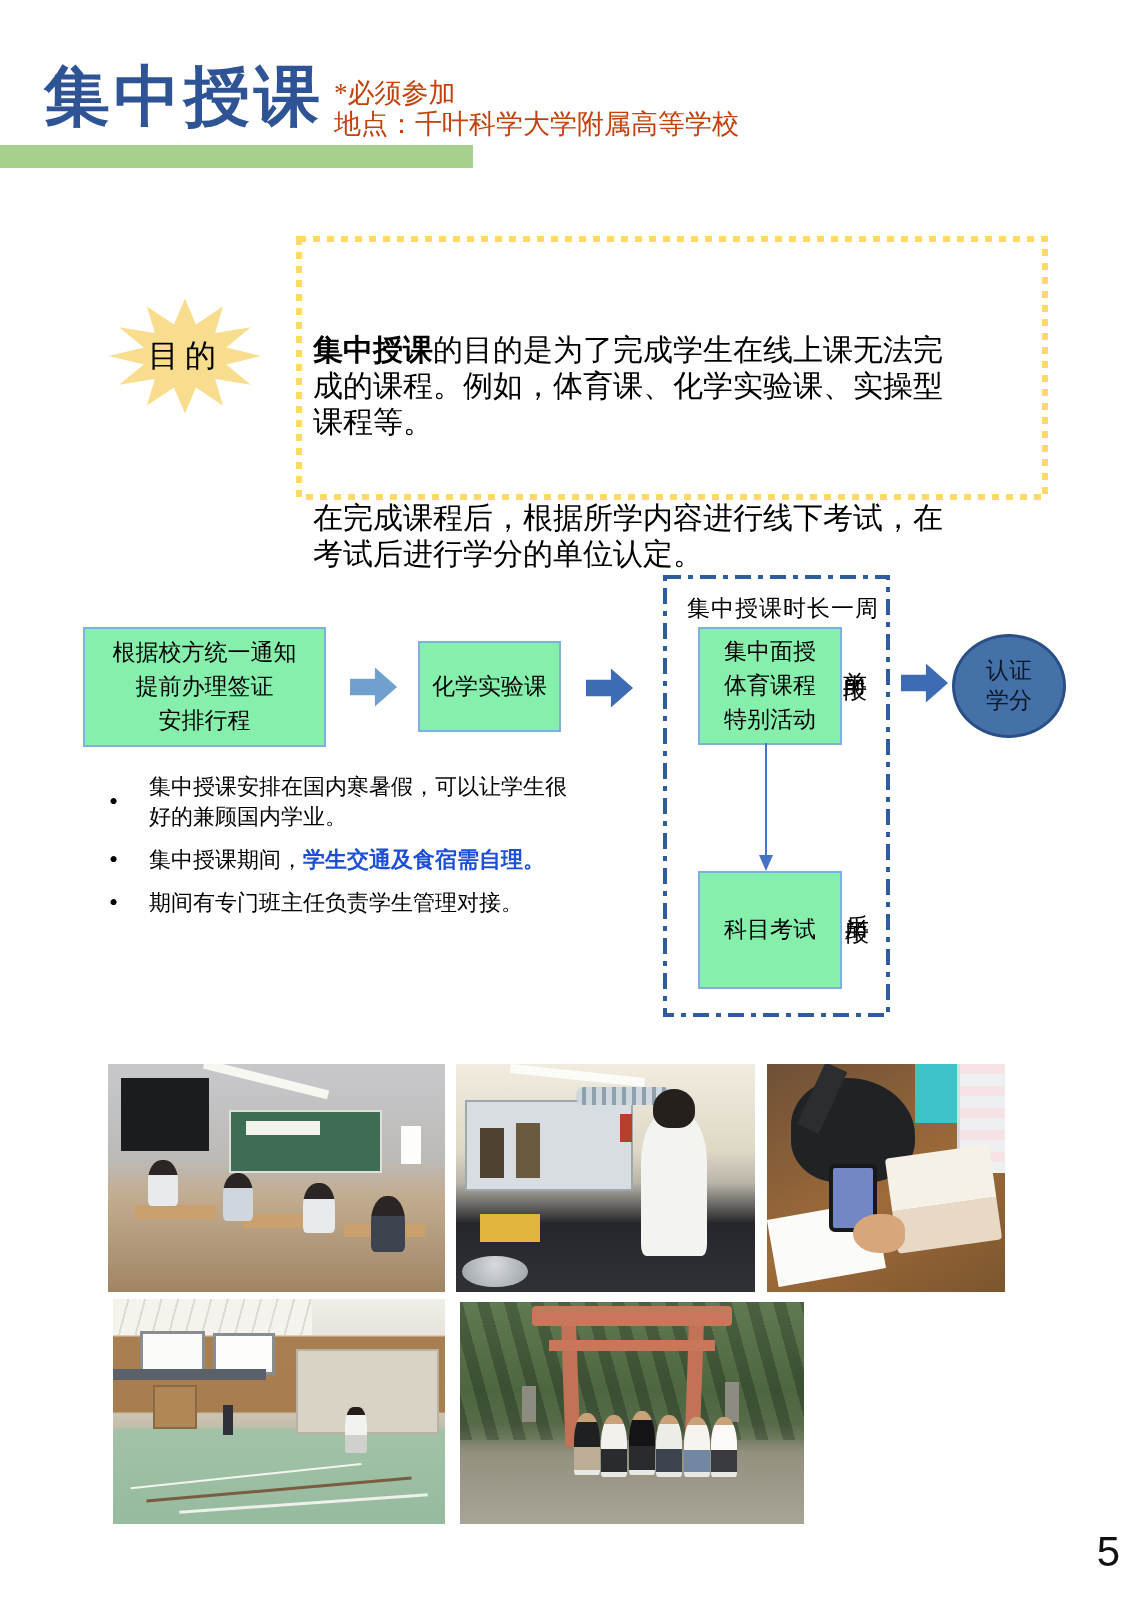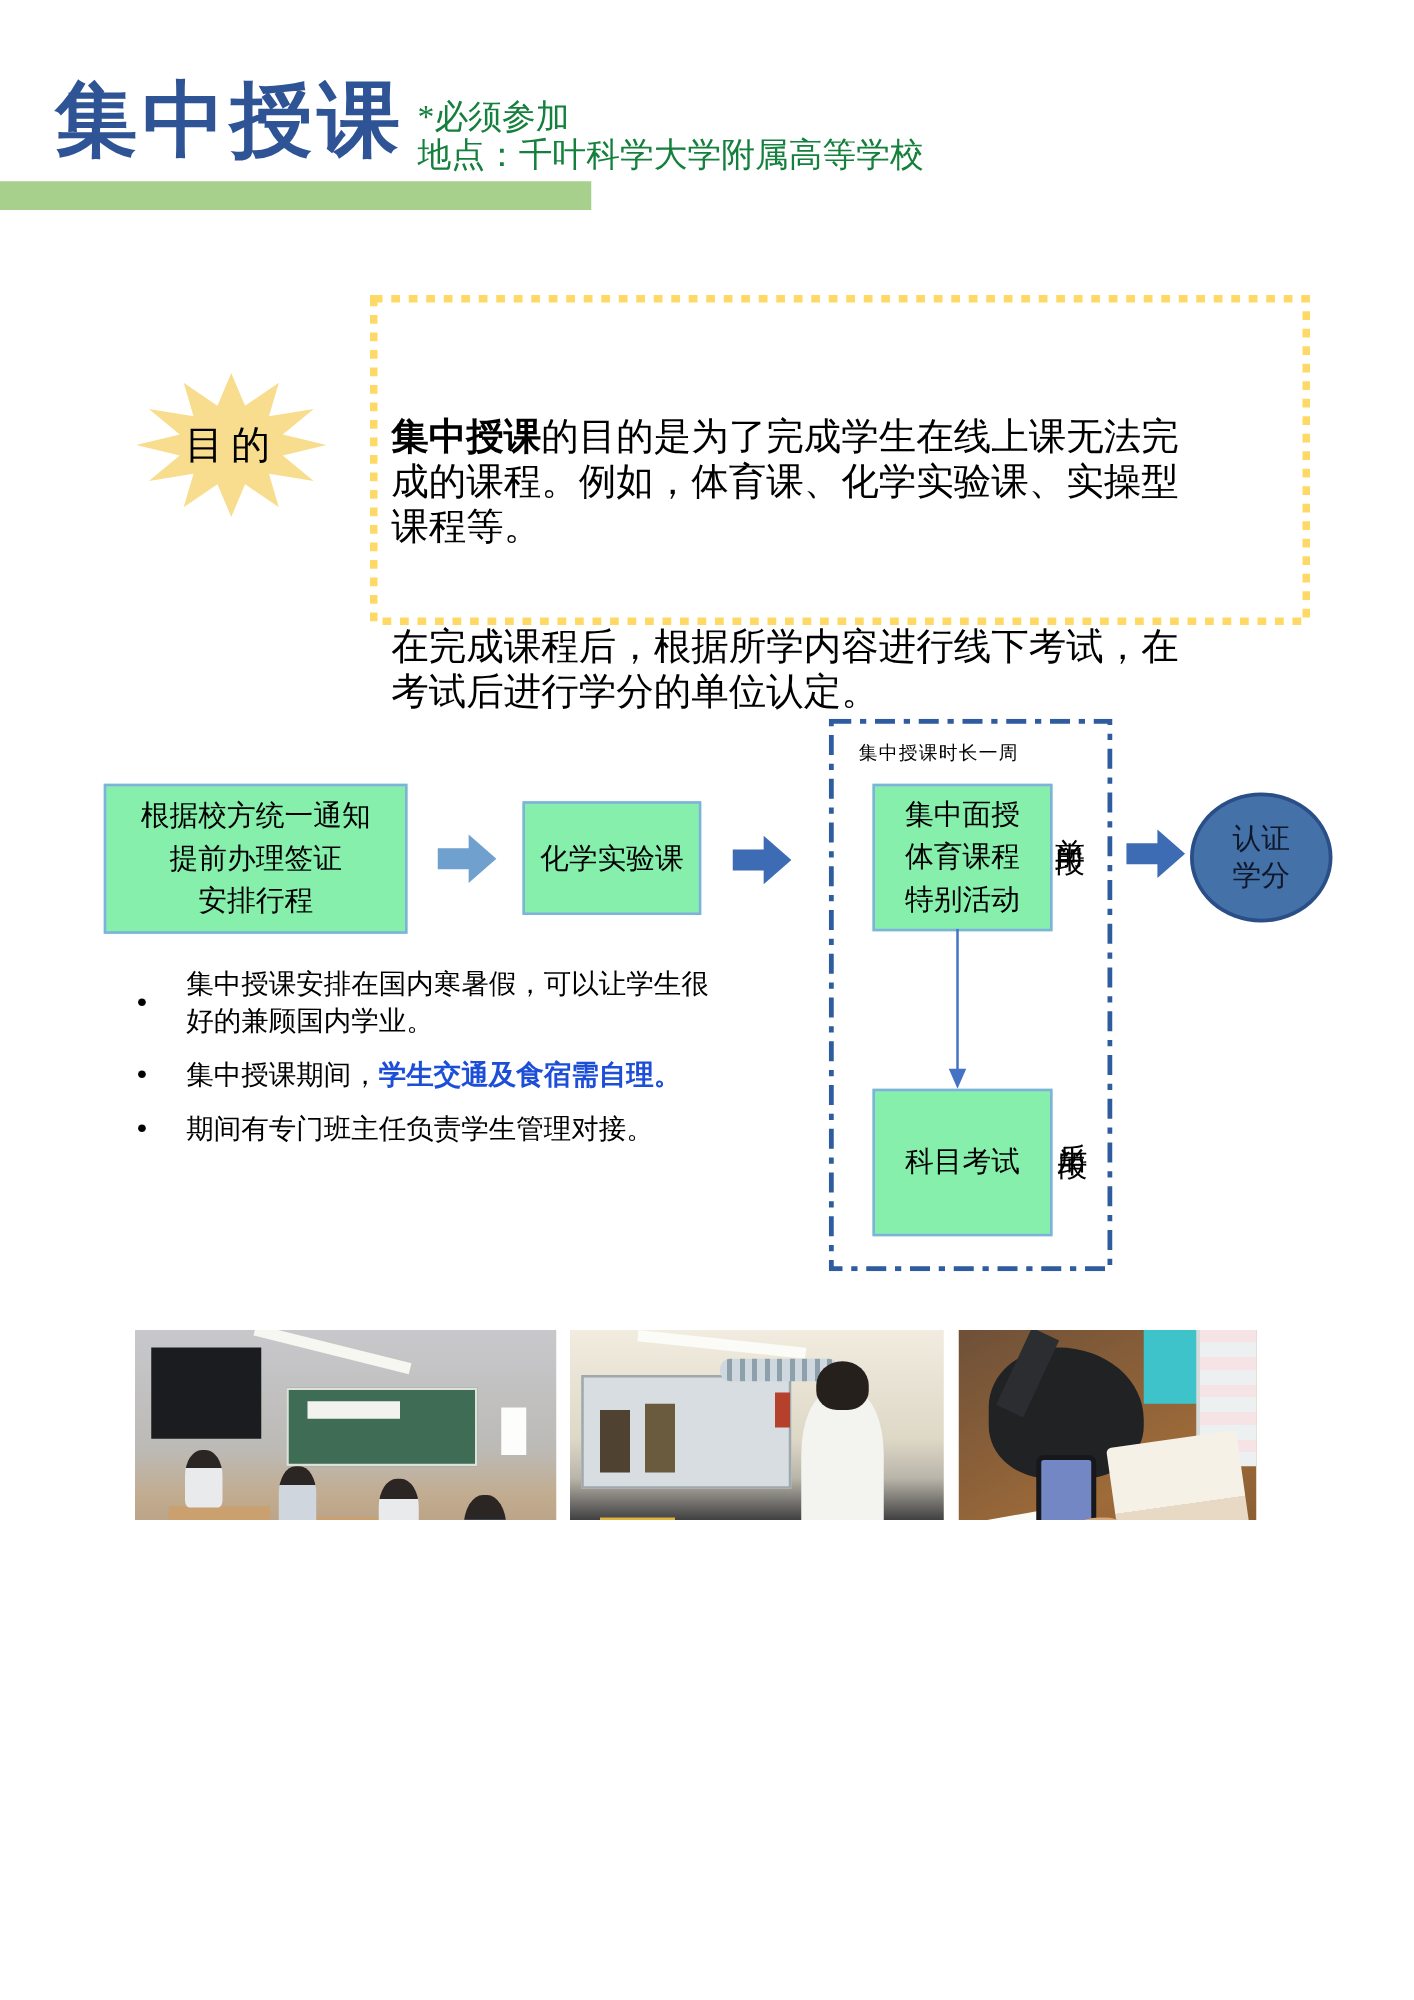--- a/index.html
+++ b/index.html
@@ -1,41 +1,41 @@
 <!DOCTYPE html>
 <html><head>
 <meta charset="utf-8">
 <style>
   html,body{margin:0;padding:0;background:#ffffff;}
-  .page{position:relative;width:1131px;height:1216px;background:#ffffff;overflow:hidden;
+  .page{position:relative;width:1131px;height:1600px;background:#ffffff;overflow:hidden;
         font-family:"Liberation Serif","DejaVu Serif",serif;color:#000;}
   .abs{position:absolute;}
 
   
   .title{left:44px;top:64px;font-size:66px;font-weight:bold;color:#2F5496;letter-spacing:4px;line-height:1;}
-  .subtitle{left:334px;top:78px;color:#15803d;font-size:27px;line-height:31px;}
+  .subtitle{left:334px;top:78px;color:#c2410c;font-size:27px;line-height:31px;}
   .green-bar{left:0;top:145px;width:473px;height:23px;background:#A8D08D;}
 
   
   .starburst{left:100px;top:291px;width:170px;height:130px;}
   .starburst svg{position:absolute;left:0;top:0;}
   .starburst span{position:absolute;left:0;top:0;width:100%;height:100%;display:flex;
                   align-items:center;justify-content:center;font-size:31px;letter-spacing:6px;}
 
   
   .purpose{left:296px;top:236px;width:752px;height:264px;}
   .purpose .content{position:absolute;left:17px;top:60px;width:718px;font-size:30px;line-height:36px;white-space:pre-line;}
   .purpose .p2{margin-top:24px;}
   .purpose b{font-weight:bold;}
 
   
   .flowbox{border:2px solid #7EB1DE;background:#86efac;display:flex;align-items:center;justify-content:center;
            text-align:center;white-space:pre-line;font-size:23px;line-height:34px;}
   .vlabel{writing-mode:vertical-rl;text-orientation:upright;font-size:24px;letter-spacing:3px;line-height:1;}
-  .group-label{font-size:15px;letter-spacing:1px;}
+  .group-label{font-size:23px;letter-spacing:1px;}
   .ellipse{border-radius:50%;background:#4472A8;border:3px solid #2A4E87;color:#0f172a;display:flex;
            align-items:center;justify-content:center;text-align:center;white-space:pre-line;
            font-size:23px;line-height:30px;}
 
   
   .bullets{left:100px;top:772px;width:505px;list-style:none;margin:0;padding:0;font-size:22px;line-height:30px;}
   .bullets li{position:relative;padding-left:49px;margin-bottom:13px;white-space:pre-line;}
   .bullets li::before{content:"\2022";position:absolute;left:9px;top:50%;transform:translateY(-50%);font-size:26px;}
   .hl{color:#1d4ed8;font-weight:bold;}
 

